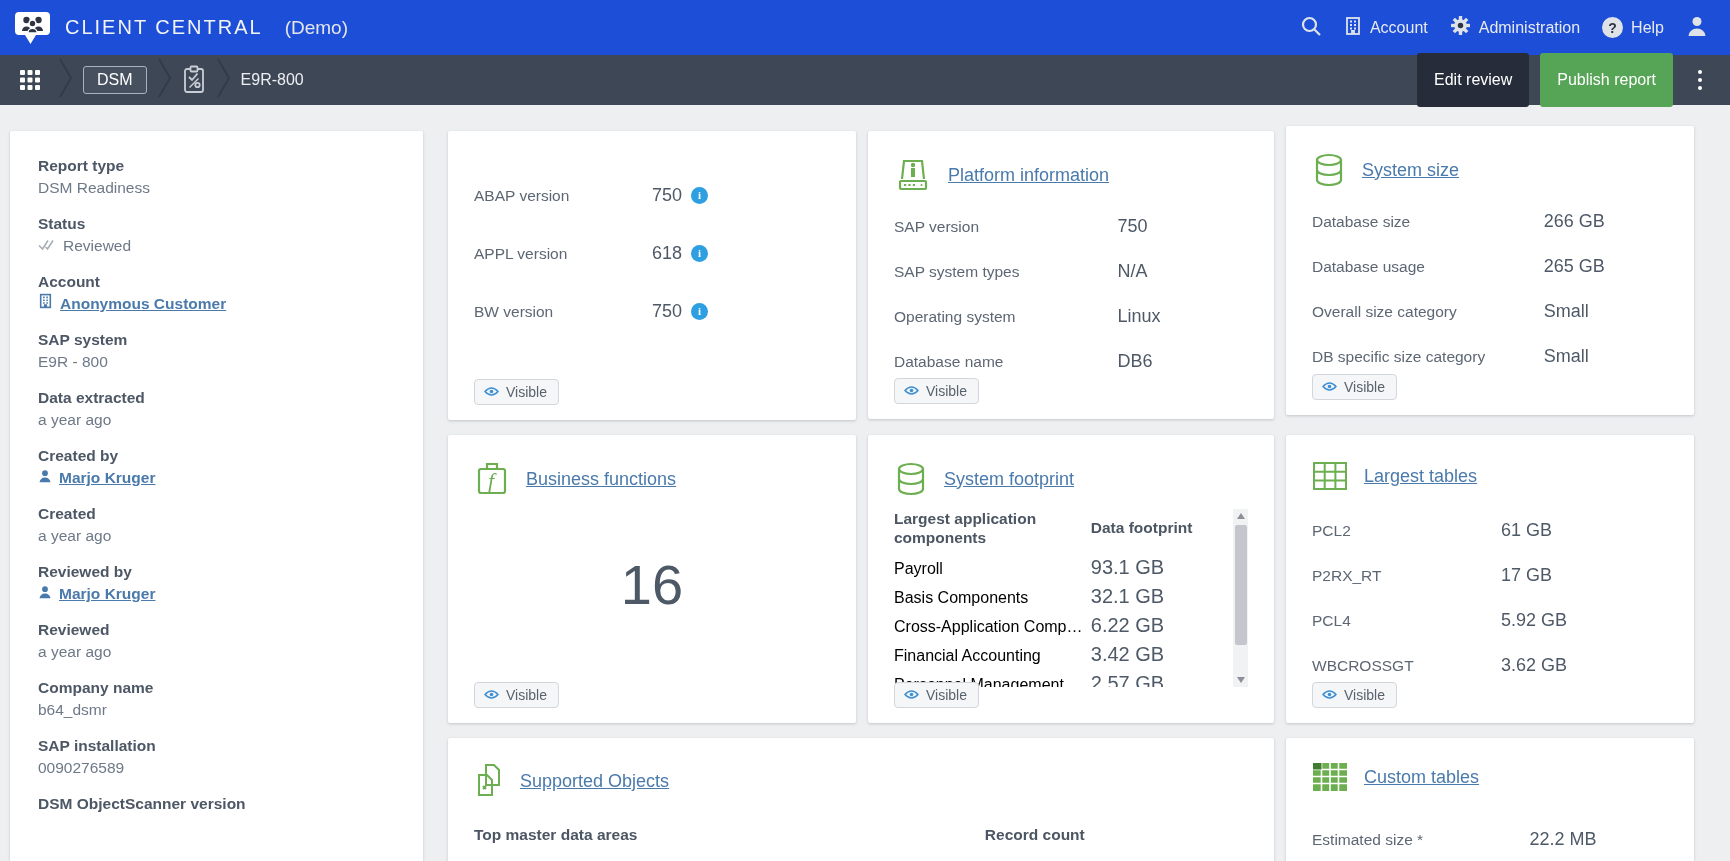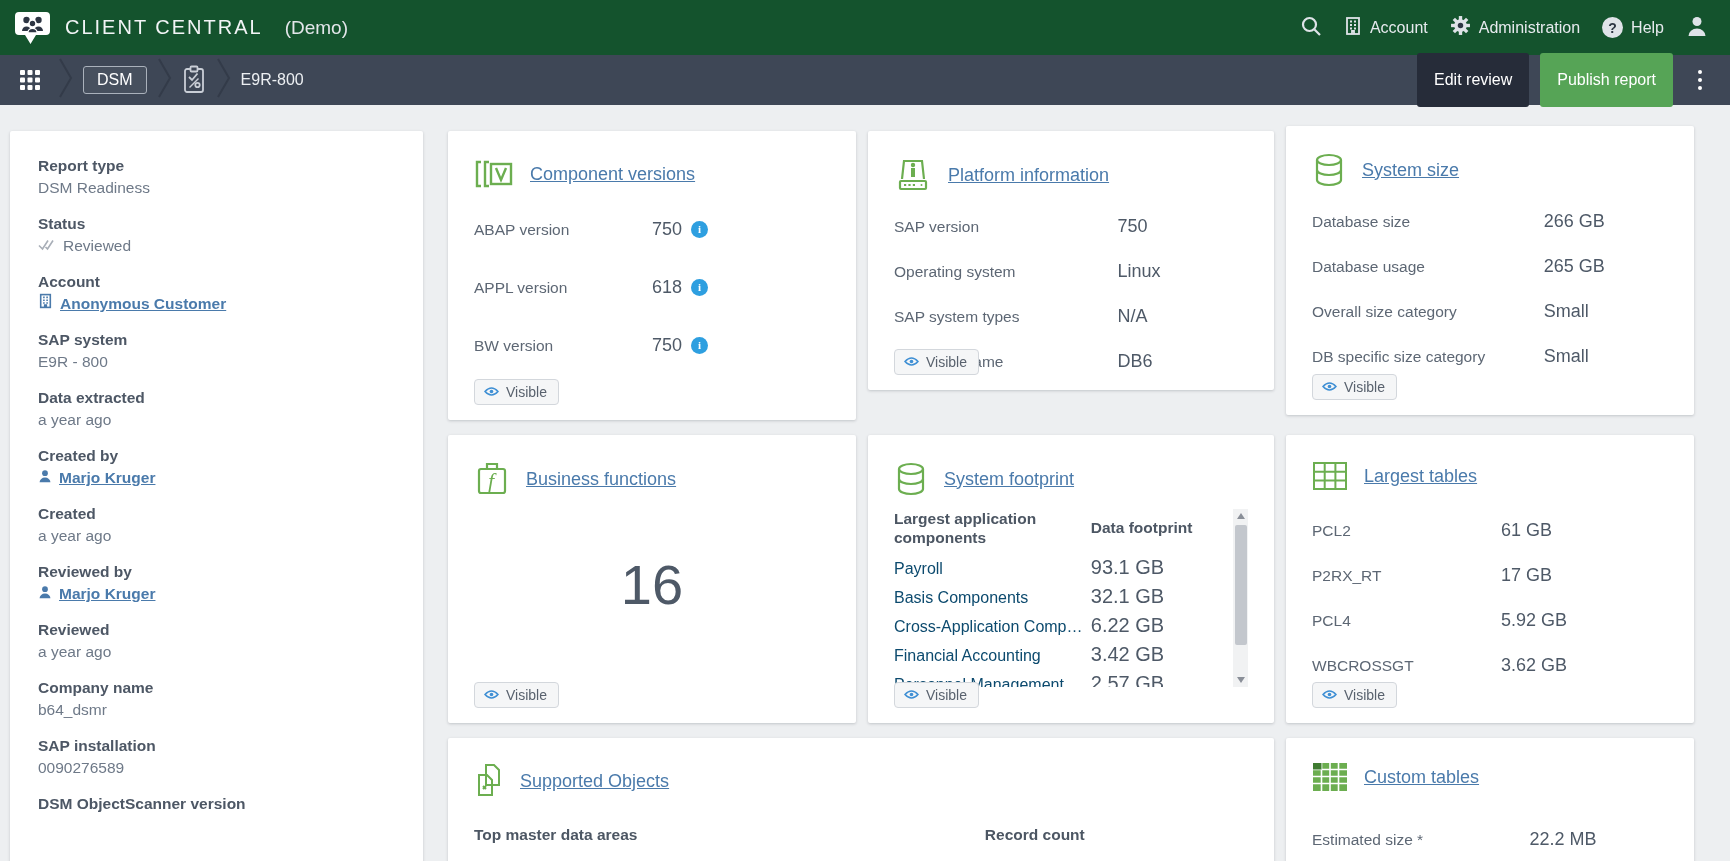--- a/index.html
+++ b/index.html
@@ -1,20 +1,20 @@
 <!DOCTYPE html>
 <html><head>
 <meta charset="utf-8">
 <style>
   * { margin:0; padding:0; box-sizing:border-box; }
   html,body { width:1730px; height:861px; overflow:hidden; }
   body { font-family:"Liberation Sans", sans-serif; background:#edeff1; position:relative; }
 
   
-  .topbar { position:absolute; left:0; top:0; width:1730px; height:55px; background:#14532d;
+  .topbar { position:absolute; left:0; top:0; width:1730px; height:55px; background:#1d4ed8;
             display:flex; align-items:center; padding:0 22px 0 14px; }
   .brand { display:flex; align-items:center; gap:14px; }
   .brand-title { color:#f2f4f6; font-size:20px; letter-spacing:2px; }
   .brand-mode { color:#e3e6ea; font-size:19px; margin-left:8px; }
   .topnav { margin-left:auto; display:flex; align-items:center; gap:22px; }
   .topnav-item { display:flex; align-items:center; gap:8px; color:#e7eaee; font-size:16px; cursor:pointer; }
   .help-circle { width:21px; height:21px; border-radius:50%; background:#dfe3e8; color:#2d3543;
                  font-weight:bold; font-size:14px; display:flex; align-items:center; justify-content:center; }
 
   
@@ -66,21 +66,21 @@
   .bf-card { display:flex; flex-direction:column; }
   .big-count { flex:1; display:flex; align-items:center; justify-content:center;
                font-size:56px; color:#4e5967; padding-bottom:26px; }
 
   
   .fp-table { margin-top:12px; height:178px; overflow:hidden; position:relative; padding-right:26px; }
   .fp-head { display:flex; align-items:center; margin-bottom:9px; }
   .fp-h1 { width:60%; font-weight:bold; color:#4c5663; font-size:15.5px; line-height:19px; padding-right:20px; }
   .fp-h2 { font-weight:bold; color:#4c5663; font-size:15.5px; }
   .fp-row { display:flex; align-items:baseline; height:29px; }
-  .fp-lbl { width:60%; color:#0c4a6e; font-size:16px; white-space:nowrap; overflow:hidden; }
+  .fp-lbl { width:60%; color:#000000; font-size:16px; white-space:nowrap; overflow:hidden; }
   .fp-val { color:#4e5967; font-size:20px; }
   .fp-scroll { position:absolute; right:0; top:0; width:15px; height:178px; background:#f1f2f3; }
   .fp-scroll .arr { position:absolute; left:0; width:15px; height:14px; display:flex; align-items:center; justify-content:center; }
   .fp-scroll .arr.up { top:0; } .fp-scroll .arr.down { bottom:0; }
   .fp-scroll .arr i { width:0; height:0; border-left:4px solid transparent; border-right:4px solid transparent; }
   .fp-scroll .arr.up i { border-bottom:6px solid #8a8f98; }
   .fp-scroll .arr.down i { border-top:6px solid #8a8f98; }
   .fp-thumb { position:absolute; left:1.5px; top:16px; width:12px; height:120px; background:#c3c7cd; border-radius:2px; }
 
   
@@ -288,31 +288,20 @@
   <div class="sb-field">
     <div class="sb-label">SAP installation</div>
     <div class="sb-value">0090276589</div>
   </div>
   <div class="sb-field">
     <div class="sb-label">DSM ObjectScanner version</div>
   </div>
 </div>
 
 <div class="panel card" style="left:448px; top:131px; width:408px; height:289px;">
-  <div class="card-head">
-    <span class="cicon">
-      <svg width="40" height="34" viewBox="0 0 40 34" fill="none" stroke="#6cae50" stroke-width="2.4">
-        <path d="M7 5 H3 V29 H7"></path>
-          <path d="M15 5 H11 V29 H15"></path>
-        <rect x="17" y="7" width="20" height="20"></rect>
-          <path d="M22 11 L27 23 L32 11"></path>
-      </svg>
-    </span>
-    <a class="ctitle">Component versions</a>
-  </div>
   <div class="rows rows-wide cv50">
     <div class="crow">
       <span class="rlbl">ABAP version</span>
       <span class="rval">750</span>
       <span class="info">i</span>
     </div>
     <div class="crow">
       <span class="rlbl">APPL version</span>
       <span class="rval">618</span>
       <span class="info">i</span>
@@ -327,46 +316,46 @@
     <span>
       <svg width="15" height="11" viewBox="0 0 15 11">
           <path d="M1 5.5 Q7.5 -1.5 14 5.5 Q7.5 12.5 1 5.5 Z" fill="none" stroke="#3f8fd4" stroke-width="1.5"></path>
           <circle cx="7.5" cy="5.5" r="1.8" fill="#3f8fd4"></circle>
         </svg>
     </span>
     <span>Visible</span>
   </div>
 </div>
 
-<div class="panel card" style="left:868px; top:131px; width:406px; height:259px;">
+<div class="panel card" style="left:868px; top:131px; width:406px; height:288px;">
   <div class="card-head">
     <span class="cicon">
       <svg width="38" height="36" viewBox="0 0 38 36" fill="none" stroke="#6cae50" stroke-width="2.2">
         <path d="M8 22 L10 4 H28 L30 22"></path>
         <rect x="6" y="24" width="26" height="8" rx="1"></rect>
         <path d="M10 28 h12" stroke-dasharray="2.2 2.2" stroke-width="1.8"></path>
         <circle cx="27.5" cy="28" r="1" fill="#6cae50" stroke="none"></circle>
         <rect x="17" y="11" width="4" height="9" fill="#6cae50" stroke="none"></rect>
         <circle cx="19" cy="8" r="2.2" fill="#6cae50" stroke="none"></circle>
       </svg>
     </span>
     <a class="ctitle">Platform information</a>
   </div>
   <div class="rows rows-tight cv60" style="margin-top:18px;">
     <div class="crow">
       <span class="rlbl">SAP version</span>
       <span class="rval">750</span>
     </div>
     <div class="crow">
+      <span class="rlbl">SAP system types</span>
+      <span class="rval">N/A</span>
+    </div>
+    <div class="crow">
       <span class="rlbl">Operating system</span>
       <span class="rval">Linux</span>
-    </div>
-    <div class="crow">
-      <span class="rlbl">SAP system types</span>
-      <span class="rval">N/A</span>
     </div>
     <div class="crow">
       <span class="rlbl">Database name</span>
       <span class="rval">DB6</span>
     </div>
   </div>
   <div class="visible-badge">
     <span>
       <svg width="15" height="11" viewBox="0 0 15 11">
           <path d="M1 5.5 Q7.5 -1.5 14 5.5 Q7.5 12.5 1 5.5 Z" fill="none" stroke="#3f8fd4" stroke-width="1.5"></path>

